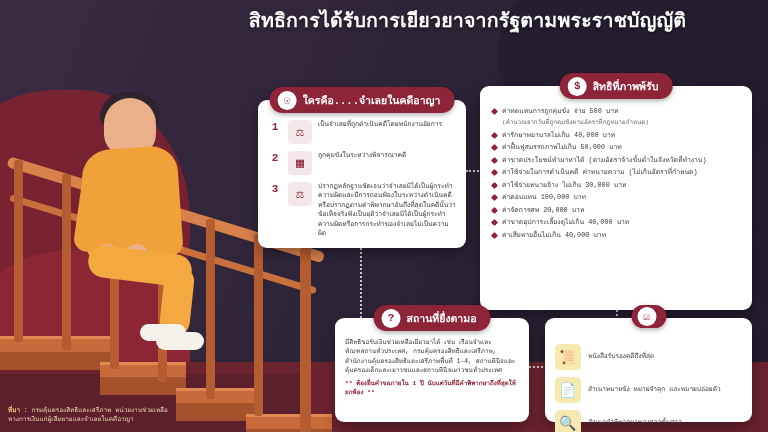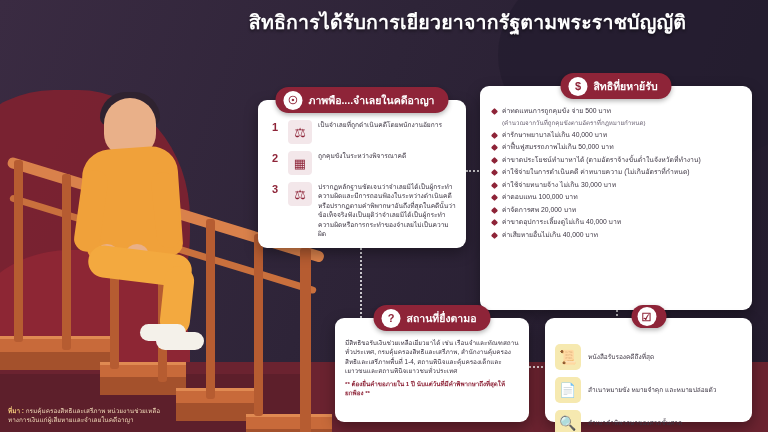--- a/index.html
+++ b/index.html
@@ -2,21 +2,21 @@
 <html><head>
 <meta charset="utf-8">
 <style>
   html,body{margin:0;padding:0;}
   body{
     width:768px;height:432px;overflow:hidden;
     background:#2b2236;
     font-family:"Liberation Sans", sans-serif;
     position:relative;
   }
-  .stage{position:absolute;inset:0;overflow:hidden;}
+  .stage{position:absolute;inset:0;overflow:hidden;font-family:Liberation Mono, monospace;}
 
   
   .bg-dark{position:absolute;inset:0;background:linear-gradient(110deg,#3a2b42 0%,#2e2438 45%,#241c2e 100%);}
   .bg-blob-red{position:absolute;left:-70px;top:90px;width:260px;height:300px;background:#7c2230;border-radius:50% 45% 55% 50%;opacity:.95;}
   .bg-blob-red2{position:absolute;left:-40px;top:250px;width:230px;height:210px;background:#8d2634;border-radius:50% 50% 45% 55%;}
   .bg-blob-dark{position:absolute;right:-60px;top:-60px;width:330px;height:230px;background:#241d30;border-radius:50%;opacity:.8;}
   .floor{position:absolute;left:0;right:0;bottom:0;height:70px;background:#6b2330;}
   .floor2{position:absolute;left:0;bottom:0;width:300px;height:58px;background:#5d1f2b;}
 
   
@@ -162,21 +162,21 @@
   </div>
 
   <div class="dots" style="left:466px;top:170px;width:16px;"></div>
   <div class="dots-v" style="left:360px;top:248px;height:70px;"></div>
   <div class="dots" style="left:529px;top:366px;width:18px;"></div>
   <div class="dots-v" style="left:616px;top:310px;height:10px;"></div>
 
   <div class="card" id="card-who">
     <div class="card-head">
       <span class="hd-icon">☉</span>
-      <span>ภาพพือ....จำเลยในคดีอาญา</span>
+      <span>ใครคือ....จำเลยในคดีอาญา</span>
     </div>
     <div class="card-body">
 
       <div class="who-row">
         <div class="who-num">1</div>
         <div class="who-ico">⚖</div>
         <div class="who-txt">เป็นจำเลยที่ถูกดำเนินคดีโดยพนักงานอัยการ</div>
       </div>
 
       <div class="who-row">
@@ -190,21 +190,21 @@
         <div class="who-ico">⚖</div>
         <div class="who-txt">ปรากฏหลักฐานชัดเจนว่าจำเลยมิได้เป็นผู้กระทำความผิดและมีการถอนฟ้องในระหว่างดำเนินคดี หรือปรากฏตามคำพิพากษาอันถึงที่สุดในคดีนั้นว่าข้อเท็จจริงฟังเป็นยุติว่าจำเลยมิได้เป็นผู้กระทำความผิดหรือการกระทำของจำเลยไม่เป็นความผิด</div>
       </div>
 
     </div>
   </div>
 
   <div class="card" id="card-rights">
     <div class="card-head">
       <span class="hd-icon">$</span>
-      <span>สิทธิที่ยหาย้รับ</span>
+      <span>สิทธิที่ภาพพ้รับ</span>
     </div>
     <div class="card-body">
 
       <div class="r-li">ค่าทดแทนการถูกคุมขัง จ่าย 500 บาท</div>
       <div class="r-sub">(คำนวณจากวันที่ถูกคุมขังตามอัตราที่กฎหมายกำหนด)</div>
       <div class="r-li">ค่ารักษาพยาบาลไม่เกิน 40,000 บาท</div>
       <div class="r-li">ค่าฟื้นฟูสมรรถภาพไม่เกิน 50,000 บาท</div>
       <div class="r-li">ค่าขาดประโยชน์ทำมาหาได้ (ตามอัตราจ้างขั้นต่ำในจังหวัดที่ทำงาน)</div>
       <div class="r-li">ค่าใช้จ่ายในการดำเนินคดี ค่าทนายความ (ไม่เกินอัตราที่กำหนด)</div>
       <div class="r-li">ค่าใช้จ่ายทนายจ้าง ไม่เกิน 30,000 บาท</div>

